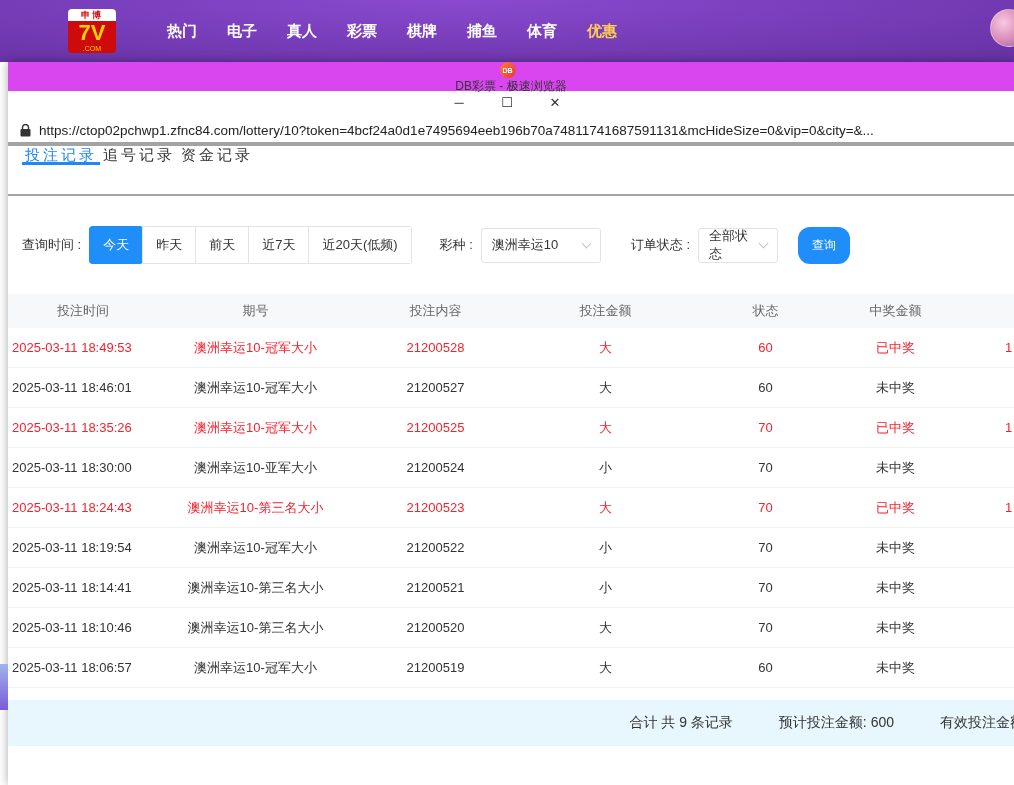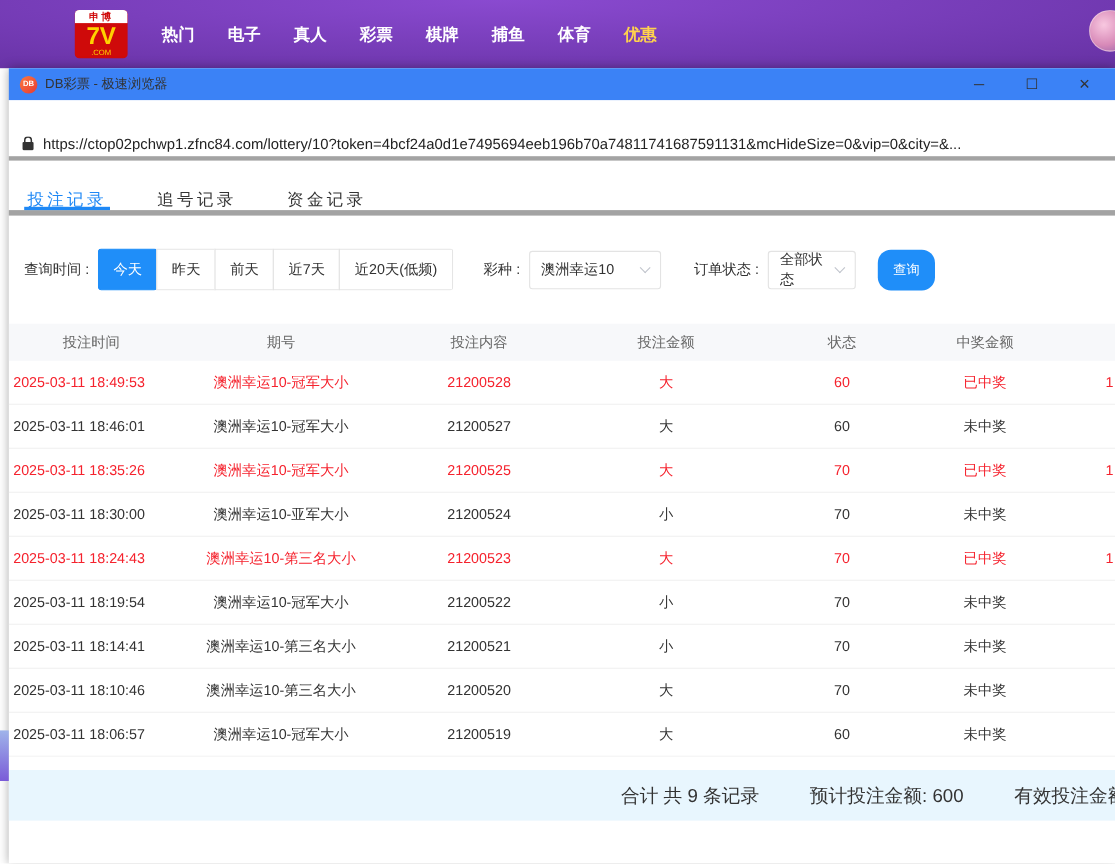--- a/index.html
+++ b/index.html
@@ -2,45 +2,45 @@
 <html><head>
 <meta charset="utf-8">
 <style>
   *{box-sizing:border-box;margin:0;padding:0;}
   html,body{width:1014px;height:785px;overflow:hidden;}
   body{font-family:"Liberation Sans","DejaVu Sans",sans-serif;background:#fff;position:relative;}
 
   
   .topbar{height:62px;background:radial-gradient(130% 220% at 45% 0%, #8a4ad0 0%, #6a34a8 55%, #4c2480 100%);
     display:flex;align-items:center;padding-left:68px;position:relative;}
-  .logo{width:48px;height:44px;background:#cf0a0a;border-radius:4px;display:flex;flex-direction:column;overflow:hidden;margin-right:16px;flex:0 0 auto;}
+  .logo{width:48px;height:44px;background:#cf0a0a;border-radius:4px;display:flex;flex-direction:column;overflow:hidden;margin-right:36px;flex:0 0 auto;}
   .logo .logo-top{background:#fff;color:#cf0a0a;font-size:9px;font-weight:bold;text-align:center;line-height:12px;height:12px;letter-spacing:2px;}
   .logo .logo-main{flex:1;color:#ffd200;font-weight:bold;font-size:22px;text-align:center;line-height:24px;}
   .logo .logo-suffix{color:#ffd200;font-size:7px;text-align:center;line-height:8px;margin-top:-4px;}
   .nav{display:flex;align-items:center;}
   .nav-item{color:#fff;font-size:15px;font-weight:bold;margin:0 15px;cursor:pointer;white-space:nowrap;}
   .nav-item.active{color:#ffd24d;}
   .avatar{position:absolute;right:-14px;top:9px;width:38px;height:38px;border-radius:50%;
     background:radial-gradient(circle at 35% 35%, #f8c8e0 0%, #d88ab8 55%, #8a5aa8 100%);border:1px solid rgba(255,255,255,.4);}
 
   
   .window{position:absolute;left:8px;right:0;top:62px;bottom:0;background:#fff;box-shadow:0 0 9px rgba(0,0,0,.35);}
-  .titlebar{height:29px;display:flex;align-items:center;padding:0 10px;background:#3b82f6;}
+  .titlebar{height:29px;display:flex;align-items:center;padding:0 10px;background:#d946ef;flex-direction:column;}
   .win-icon{width:16px;height:16px;border-radius:50%;background:linear-gradient(135deg,#ff7a3d,#e53935);color:#fff;
     font-size:7px;font-weight:bold;display:flex;align-items:center;justify-content:center;margin-right:7px;flex:0 0 auto;}
   .win-title{font-size:12px;color:#333;flex:1;}
   .win-controls{display:flex;align-items:center;gap:28px;padding-right:8px;}
   .win-btn{font-size:13px;color:#333;width:20px;text-align:center;cursor:pointer;}
 
   .urlbar{height:27px;display:flex;align-items:center;padding:0 12px;border-bottom:4px solid #a3a3a3;margin-top:28px;}
   .lock-icon{margin-right:8px;display:inline-flex;}
   .url-text{font-size:13.5px;color:#222;white-space:nowrap;overflow:hidden;}
 
   
-  .tabs{display:flex;gap:40px;padding:0 14px;height:50px;align-items:flex-end;border-bottom:5px solid #a3a3a3;}
+  .tabs{display:flex;padding:0 14px;height:50px;align-items:flex-start;border-bottom:2px solid #a3a3a3;}
   .tab{font-size:15px;color:#333;display:flex;align-items:center;position:relative;padding:0 3px;cursor:pointer;letter-spacing:3px;}
   .tab.active{color:#1e88f5;}
   .tab.active::after{content:'';position:absolute;left:0;right:0;bottom:0;height:3px;background:#1e88f5;}
 
   
   .filters{display:flex;align-items:center;padding:30px 14px;font-size:13px;color:#333;}
   .flt-label{margin-right:8px;white-space:nowrap;}
   .time-group{display:flex;border-radius:3px;overflow:hidden;}
   .tbtn{padding:9px 13px;border:1px solid #e3e3e3;background:#fff;color:#333;font-size:13px;margin-left:-1px;cursor:pointer;white-space:nowrap;}
   .tbtn:first-child{margin-left:0;}
@@ -58,21 +58,21 @@
   .table-wrap{overflow:hidden;width:100%;}
   .thead,.trow{display:grid;grid-template-columns:150px 195px 165px 175px 145px 115px 140px;min-width:1085px;align-items:center;text-align:center;}
   .thead{background:#f7f8fa;height:34px;color:#666;font-size:13px;}
   .trow{height:40px;font-size:13px;color:#333;border-bottom:1px solid #f1f1f1;}
   .trow .c-time{text-align:left;padding-left:4px;}
   .trow .c-prize{text-align:left;padding-left:52px;}
   .won{color:#f5222d;}
 
   
   .summary{margin-top:12px;height:46px;background:#e8f6fe;display:flex;align-items:center;justify-content:flex-end;
-    gap:46px;font-size:17px;color:#333;padding-right:4px;overflow:hidden;}
+    gap:46px;font-size:14px;color:#333;padding-right:4px;overflow:hidden;}
   .summary .clip-last{margin-right:-14px;white-space:nowrap;}
 
   
   .pagination{margin-top:54px;display:flex;justify-content:center;align-items:center;gap:16px;font-size:13px;color:#666;}
   .pg-btn{border:1px solid #e0e0e0;background:#fff;padding:8px 17px;border-radius:3px;cursor:pointer;font-size:13px;}
   .pg-prev{color:#b9bec7;}
   .pg-next{color:#333;}
   .pg-num{background:#1f8ef9;color:#fff;width:28px;height:30px;line-height:30px;text-align:center;border-radius:3px;cursor:pointer;}
   .pg-goto{display:flex;align-items:center;gap:9px;color:#666;}
   .pg-input{width:38px;height:30px;border:1px solid #e0e0e0;border-radius:3px;text-align:center;font-size:13px;color:#333;font-family:inherit;}

